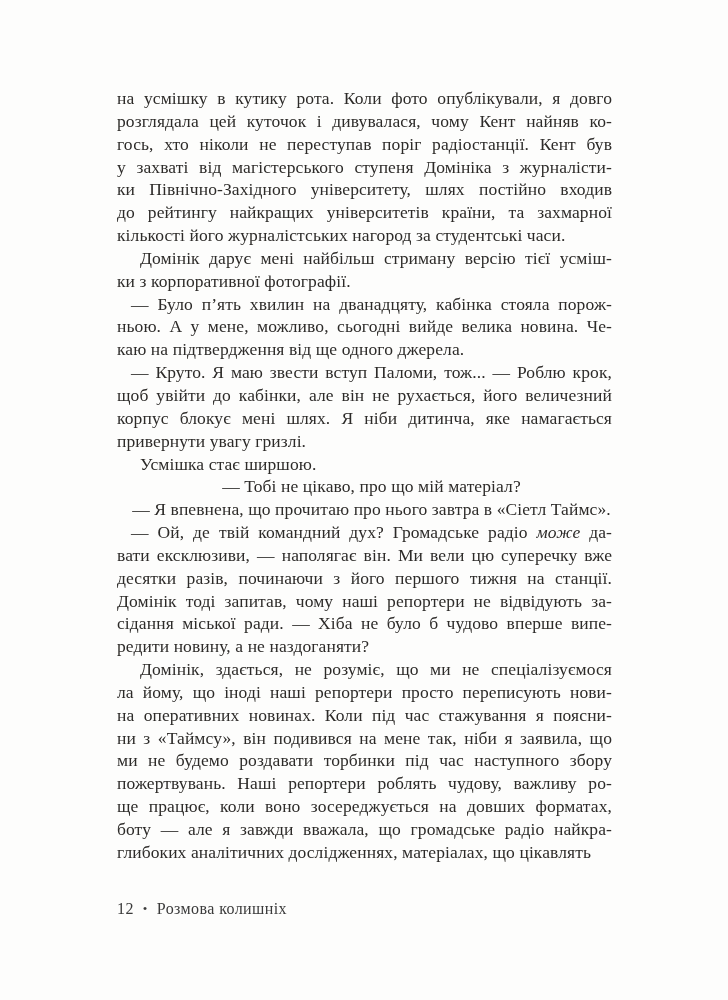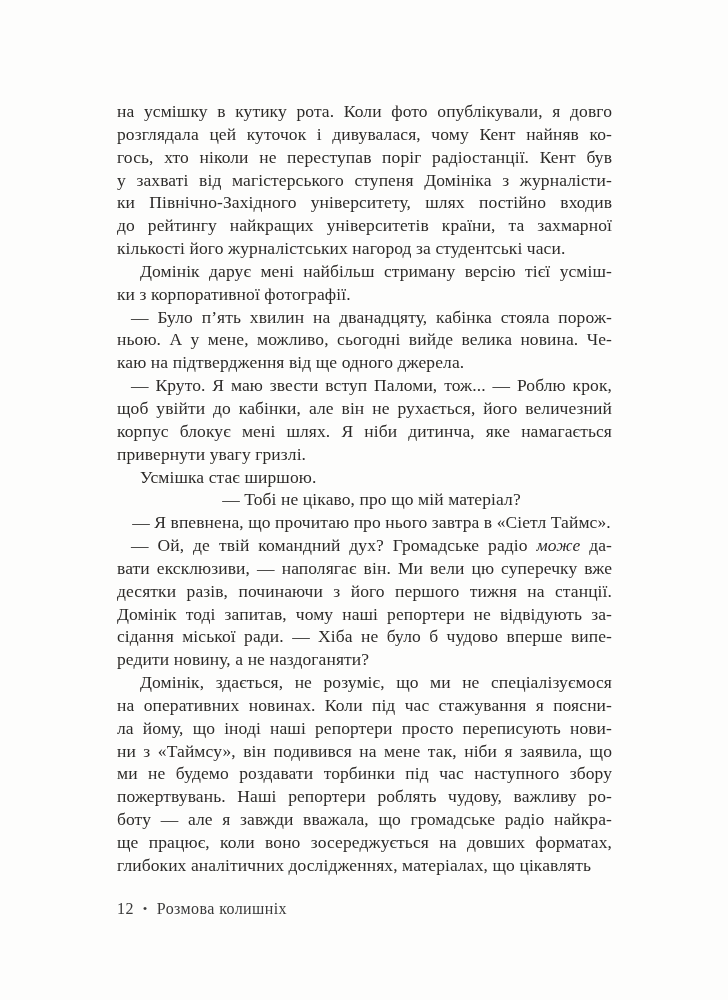--- a/index.html
+++ b/index.html
@@ -15,21 +15,21 @@
     font-family: "Liberation Serif", "DejaVu Serif", serif;
   }
   .book-page {
     position: absolute;
     inset: 0;
     background: #fdfdfc;
   }
   .page-text {
     position: absolute;
     left: 117px;
-    top: 100px;
+    top: 87px;
     width: 495px;
     font-size: 17.5px;
     line-height: 22.85px;
     color: #2d2b29;
     letter-spacing: 0.1px;
   }
   .page-text .line {
     min-height: 22.85px;
   }
   .page-text .just {
@@ -89,27 +89,27 @@
       <div class="line indent">Усмішка стає ширшою.</div>
       <div class="line indent-dash">— Тобі не цікаво, про що мій матеріал?</div>
       <div class="line indent-dash">— Я впевнена, що прочитаю про нього завтра в «Сіетл Таймс».</div>
       <div class="line just indent-dash">— Ой, де твій командний дух? Громадське радіо <i>може</i> да-</div>
       <div class="line just">вати ексклюзиви, — наполягає він. Ми вели цю суперечку вже</div>
       <div class="line just">десятки разів, починаючи з його першого тижня на станції.</div>
       <div class="line just">Домінік тоді запитав, чому наші репортери не відвідують за-</div>
       <div class="line just">сідання міської ради. — Хіба не було б чудово вперше випе-</div>
       <div class="line">редити новину, а не наздоганяти?</div>
       <div class="line just indent">Домінік, здається, не розуміє, що ми не спеціалізуємося</div>
+      <div class="line just">ла йому, що іноді наші репортери просто переписують нови-</div>
       <div class="line just">на оперативних новинах. Коли під час стажування я поясни-</div>
-      <div class="line just">ла йому, що іноді наші репортери просто переписують нови-</div>
       <div class="line just">ни з «Таймсу», він подивився на мене так, ніби я заявила, що</div>
       <div class="line just">ми не будемо роздавати торбинки під час наступного збору</div>
       <div class="line just">пожертвувань. Наші репортери роблять чудову, важливу ро-</div>
+      <div class="line just">ще працює, коли воно зосереджується на довших форматах,</div>
       <div class="line just">боту — але я завжди вважала, що громадське радіо найкра-</div>
-      <div class="line just">ще працює, коли воно зосереджується на довших форматах,</div>
       <div class="line">глибоких аналітичних дослідженнях, матеріалах, що цікавлять</div>
     </div>
 
   <div class="page-footer">
     <span>12</span><span class="sep">•</span><span>Розмова колишніх</span>
   </div>
 
 </div>
 
 </body></html>

